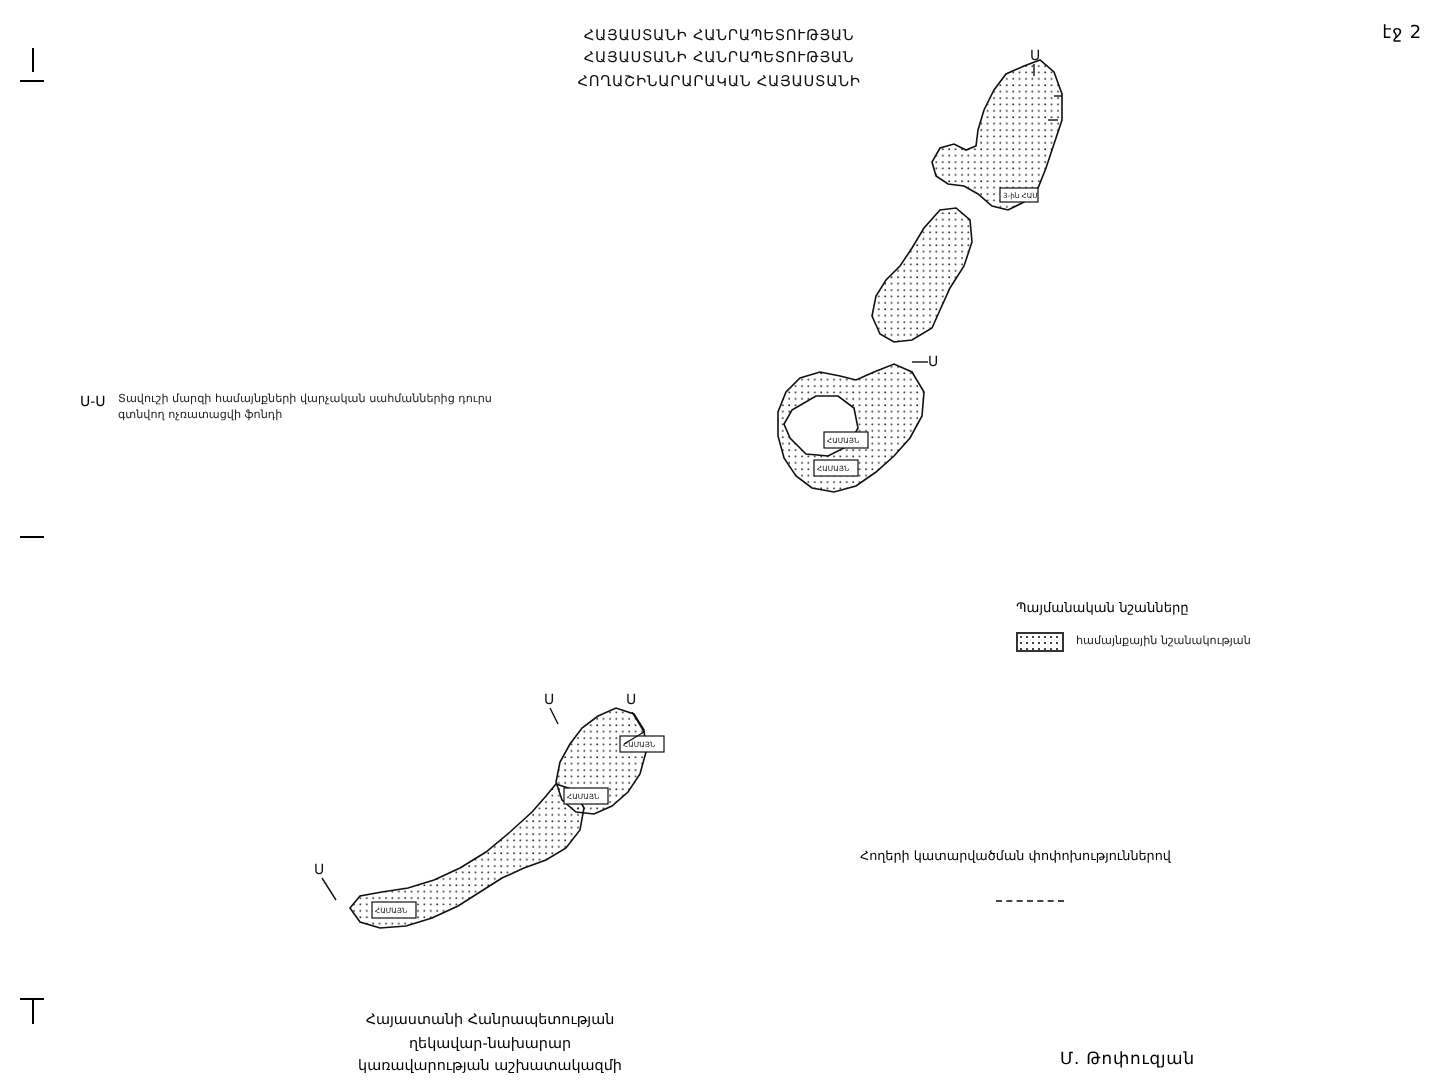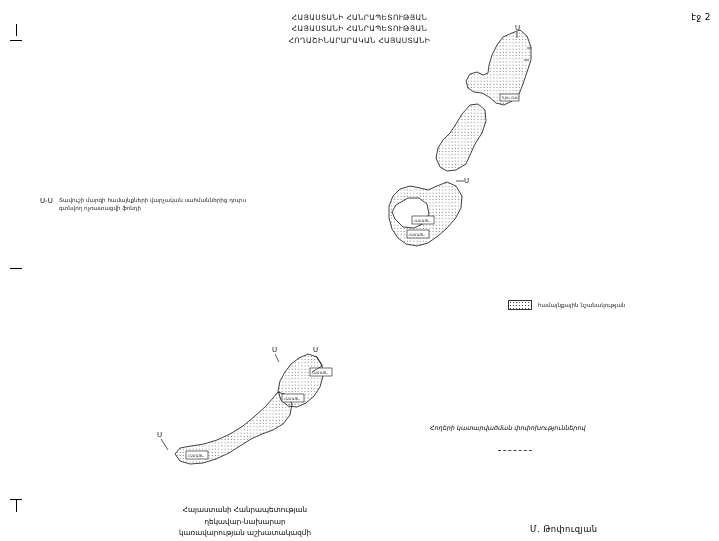--- a/index.html
+++ b/index.html
@@ -108,21 +108,21 @@
   }
   .legend-right .legend-text { font-size: 5.6px; }
 
   
   .legend-bottom {
     position: absolute;
     left: 430px;
     top: 424px;
     width: 230px;
   }
-  .legend-bottom .legend-title { font-size: 6.4px; font-style: italic; }
+  .legend-bottom .legend-title { font-size: 6.4px; }
   .legend-bottom .dash-line {
     margin-top: 18px;
     margin-left: 68px;
     width: 34px;
     border-top: 0.8px dashed #444;
   }
 
   
   .footer-left {
     position: absolute;
@@ -267,20 +267,21 @@
   </svg>
 
   <div class="legend-left">
     <div class="legend-row">
       <div class="legend-symbol-u">U-U</div>
       <div class="legend-text">Տավուշի մարզի համայնքների վարչական սահմաններից դուրս գտնվող ոչռատացվի ֆոնդի</div>
     </div>
   </div>
 
   <div class="legend-right">
+    <div class="legend-title">Պայմանական նշանները</div>
     <div class="legend-row">
       <div class="swatch-dotted"></div>
       <div class="legend-text">համայնքային նշանակության</div>
     </div>
   </div>
 
   <div class="legend-bottom">
     <div class="legend-title">Հողերի կատարվածման փոփոխություններով</div>
     <div class="dash-line"></div>
   </div>

